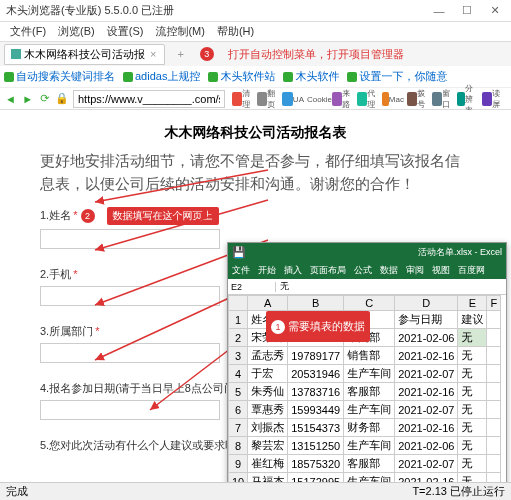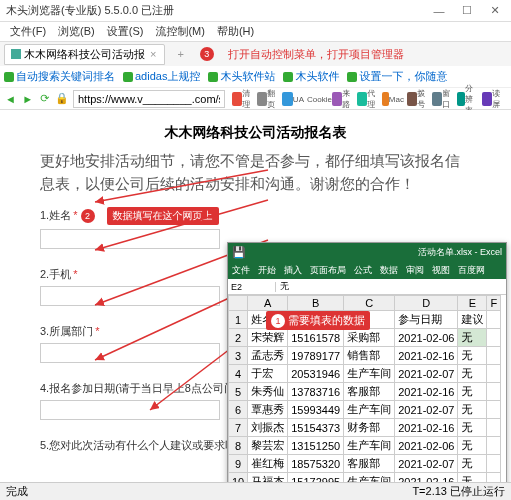--- a/index.html
+++ b/index.html
@@ -46,21 +46,21 @@
 .xcell{height:16px;background:#fff;display:flex;align-items:center;border-bottom:1px solid #ccc}
 .xcell .cref{width:48px;border-right:1px solid #ccc;padding:0 3px;font-size:9px}
 .xcell .cval{padding:0 4px;font-size:9px}
 .xgrid{overflow:auto;height:248px;position:relative}
 .xtable{border-collapse:collapse;font-size:9px}
 .xtable th,.xtable td{border:1px solid #ccc;padding:1px 3px;height:13px;white-space:nowrap;overflow:hidden}
 .xtable th{background:#eee;font-weight:normal;text-align:center}
 .xtable .rh{background:#eee;text-align:center;width:18px}
 .xtable td.c1{width:40px}.xtable td.c2{width:52px}.xtable td.c3{width:40px}.xtable td.c4{width:56px}.xtable td.c5{width:26px}
 .xsel{background:#d4e8d4}
-.xnote{position:absolute;left:38px;top:16px;background:#d33;color:#fff;padding:2px 5px;border-radius:2px;font-size:9px;z-index:5}
+.xnote{position:absolute;left:38px;top:16px;background:#d33;color:#fff;padding:8px 5px;border-radius:2px;font-size:9px;z-index:5}
 .status{position:absolute;bottom:0;left:0;right:0;height:18px;background:#f0f0f0;border-top:1px solid #ccc;display:flex;align-items:center;padding:0 6px;font-size:10px}
 .status .sr{margin-left:auto}
 </style>
 </head>
 <body>
 
 <div class="titlebar">
   <span class="title">木头浏览器(专业版) 5.5.0.0  已注册</span>
   <div class="winbtns">
     <div class="winbtn">—</div>

